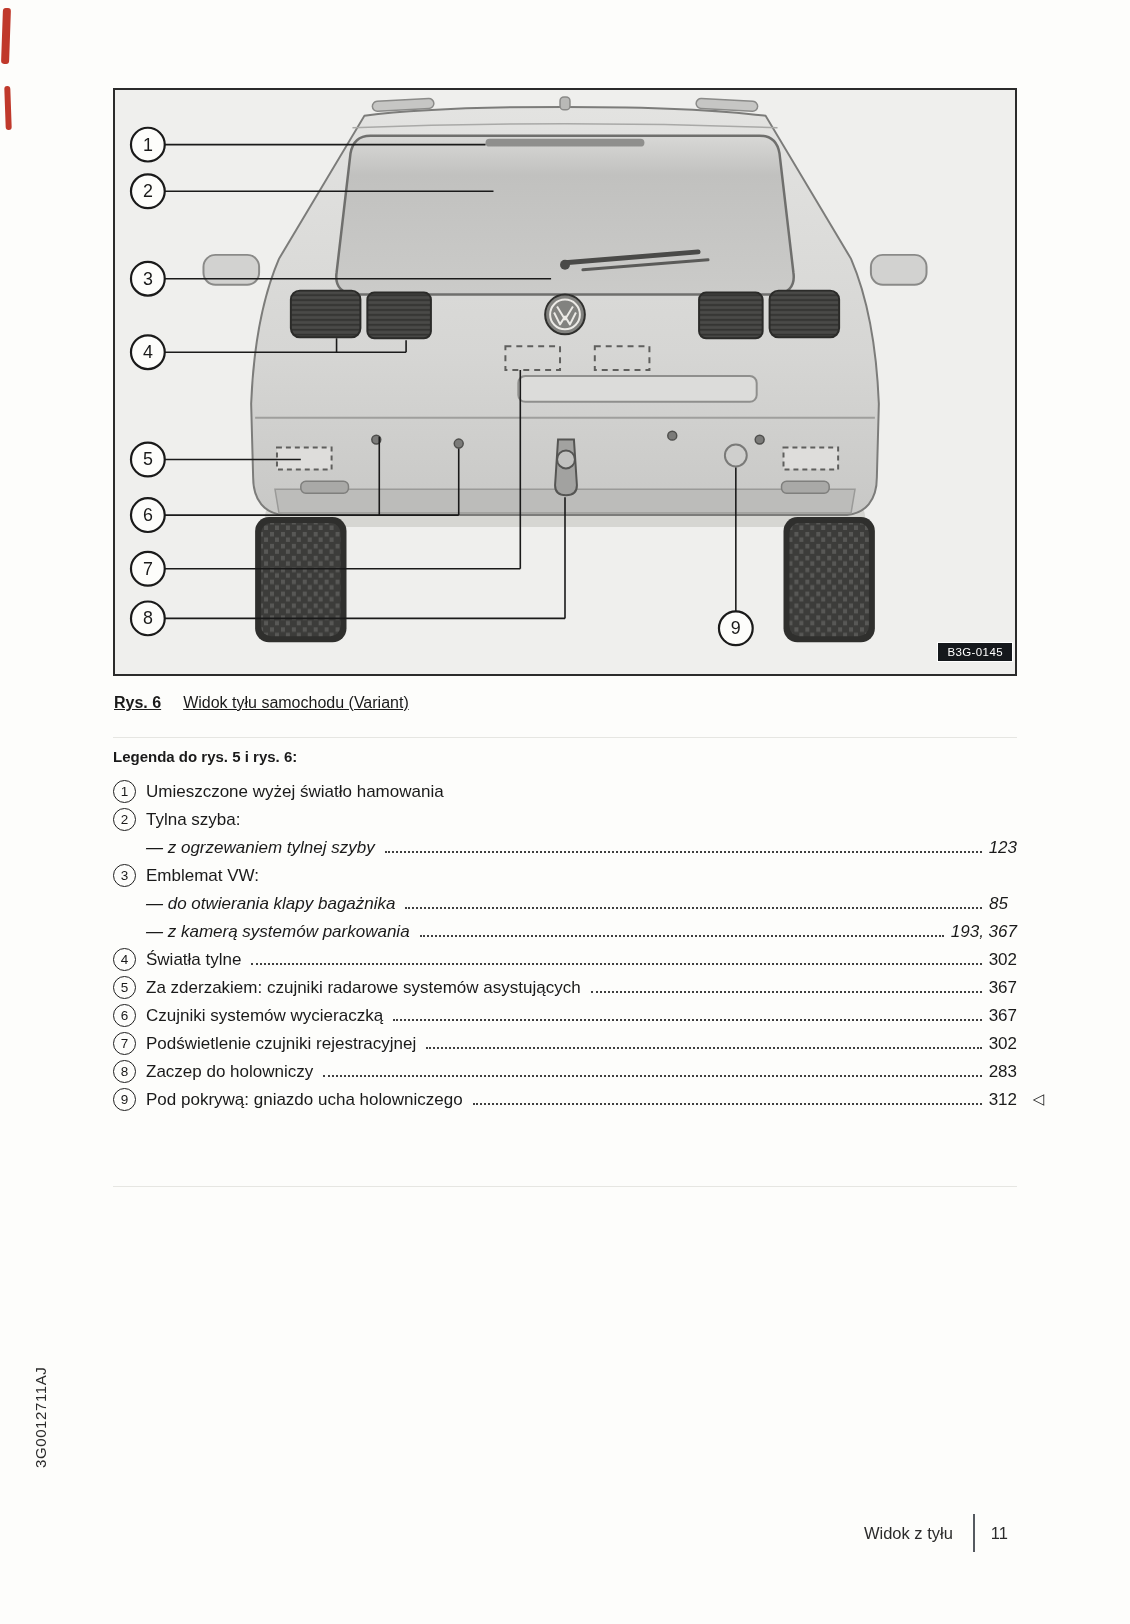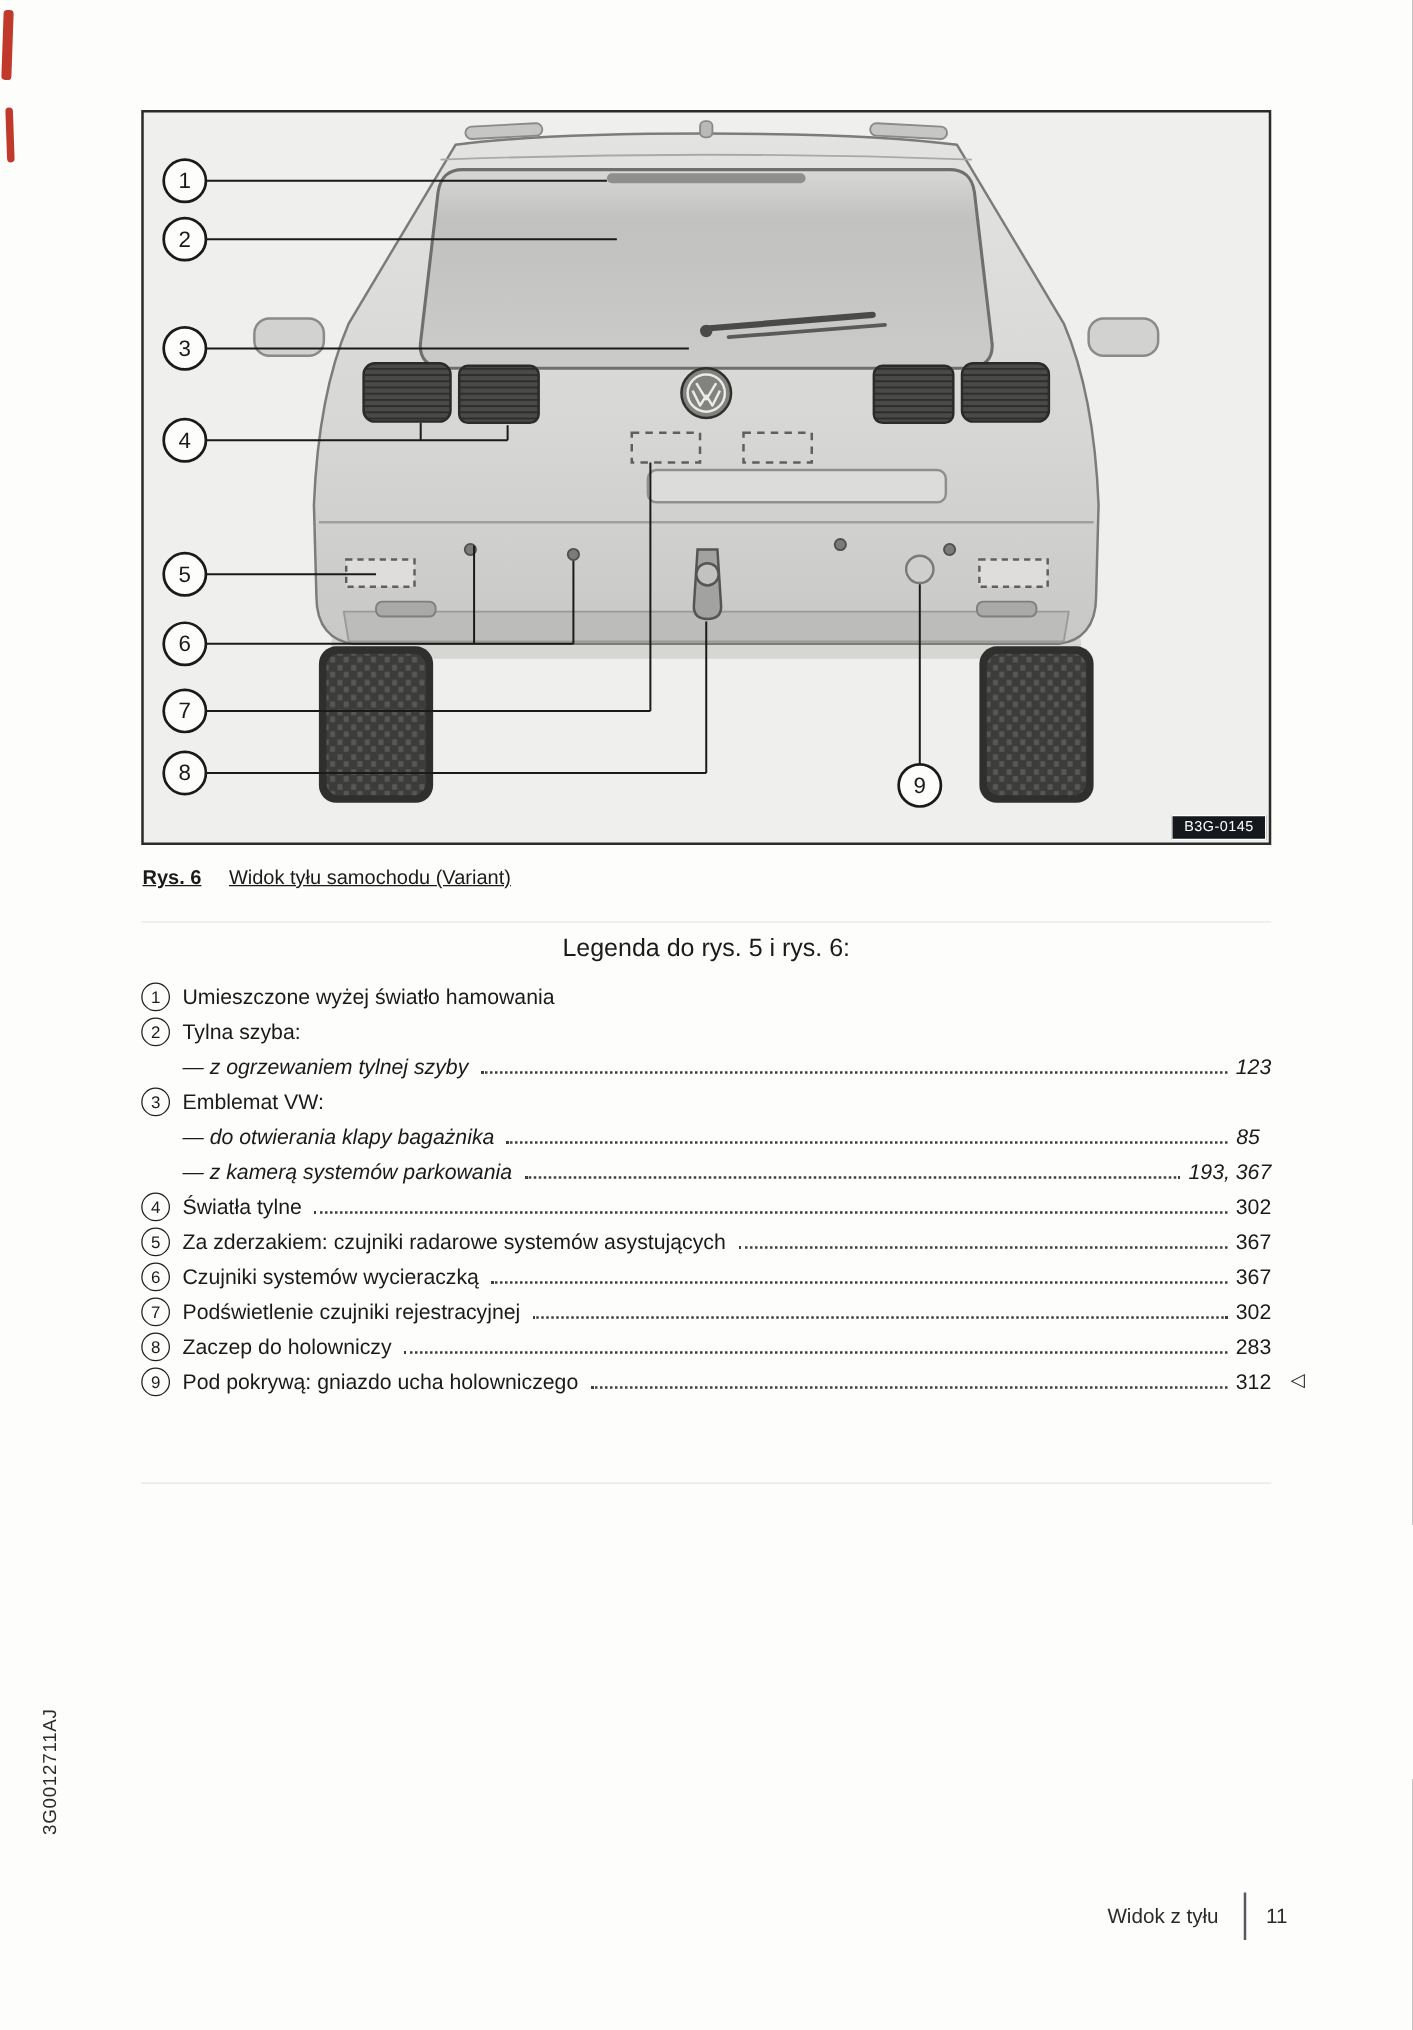--- a/index.html
+++ b/index.html
@@ -17,54 +17,54 @@
   .scan-mark.m1{left:2px;top:8px;width:8px;height:56px;transform:rotate(2deg);}
   .scan-mark.m2{left:5px;top:86px;width:6px;height:44px;transform:rotate(-2deg);}
 
   
   .figure-frame{
     position:absolute;left:113px;top:88px;width:904px;height:588px;
     border:2px solid #2b2b2b;background:#efefed;box-sizing:border-box;
   }
   .figure-frame svg{position:absolute;left:0;top:0;width:100%;height:100%;}
   .figure-code{
-    position:absolute;right:2px;bottom:2px;
+    position:absolute;right:2px;bottom:12px;
     background:#15181c;color:#ffffff;border:1px solid #ffffff;
     font-size:11.5px;letter-spacing:.4px;padding:3px 9px;
   }
 
   .caption{position:absolute;left:114px;top:694px;font-size:16px;text-decoration:underline;}
   .caption .lbl{font-weight:bold;margin-right:22px;}
 
   .rule-a{position:absolute;left:113px;top:737px;width:904px;height:1px;background:#e6e6e2;}
   .rule-b{position:absolute;left:113px;top:1186px;width:904px;height:1px;background:#e6e6e2;}
 
   
   .legend{position:absolute;left:113px;top:748px;width:904px;font-size:17px;}
-  .legend-heading{margin:0 0 15px 0;font-size:20px;font-weight:normal;text-align:center;}
+  .legend-heading{margin:0 0 15px 0;font-size:15px;font-weight:bold;}
   .legend-row{display:flex;align-items:center;min-height:23px;margin-bottom:5px;position:relative;line-height:23px;}
   .legend-row.sub{padding-left:33px;font-style:italic;}
   .circ{
     flex:0 0 auto;width:23px;height:23px;margin-right:10px;
     border:1.7px solid #1f1f1f;border-radius:50%;box-sizing:border-box;
     display:inline-flex;align-items:center;justify-content:center;
     font-size:13.5px;line-height:1;
   }
   .ltext{flex:0 1 auto;}
   .leader{flex:1 1 20px;height:0;border-bottom:2px dotted #3f3f3f;align-self:flex-end;margin:0 7px 6px 10px;}
   .pnum{flex:0 0 auto;min-width:28px;text-align:left;}
   .endmark{position:absolute;right:-27px;bottom:1px;font-size:15px;}
 
   
   .spine-code{
     position:absolute;left:32px;top:1468px;
     transform:rotate(-90deg);transform-origin:0 0;
     font-size:15px;letter-spacing:.6px;color:#2b2b2b;white-space:nowrap;
   }
-  .footer{position:absolute;right:100px;top:1514px;display:flex;align-items:center;font-size:16.5px;color:#2b2b2b;justify-content:space-between;}
+  .footer{position:absolute;right:122px;top:1514px;display:flex;align-items:center;font-size:16.5px;color:#2b2b2b;justify-content:space-between;}
   .footer .sep{width:2px;height:38px;background:#555a60;margin:0 16px 0 20px;}
 </style>
 </head>
 <body>
 
 <div class="page">
 
   <div class="scan-mark m1"></div>
   <div class="scan-mark m2"></div>
 

